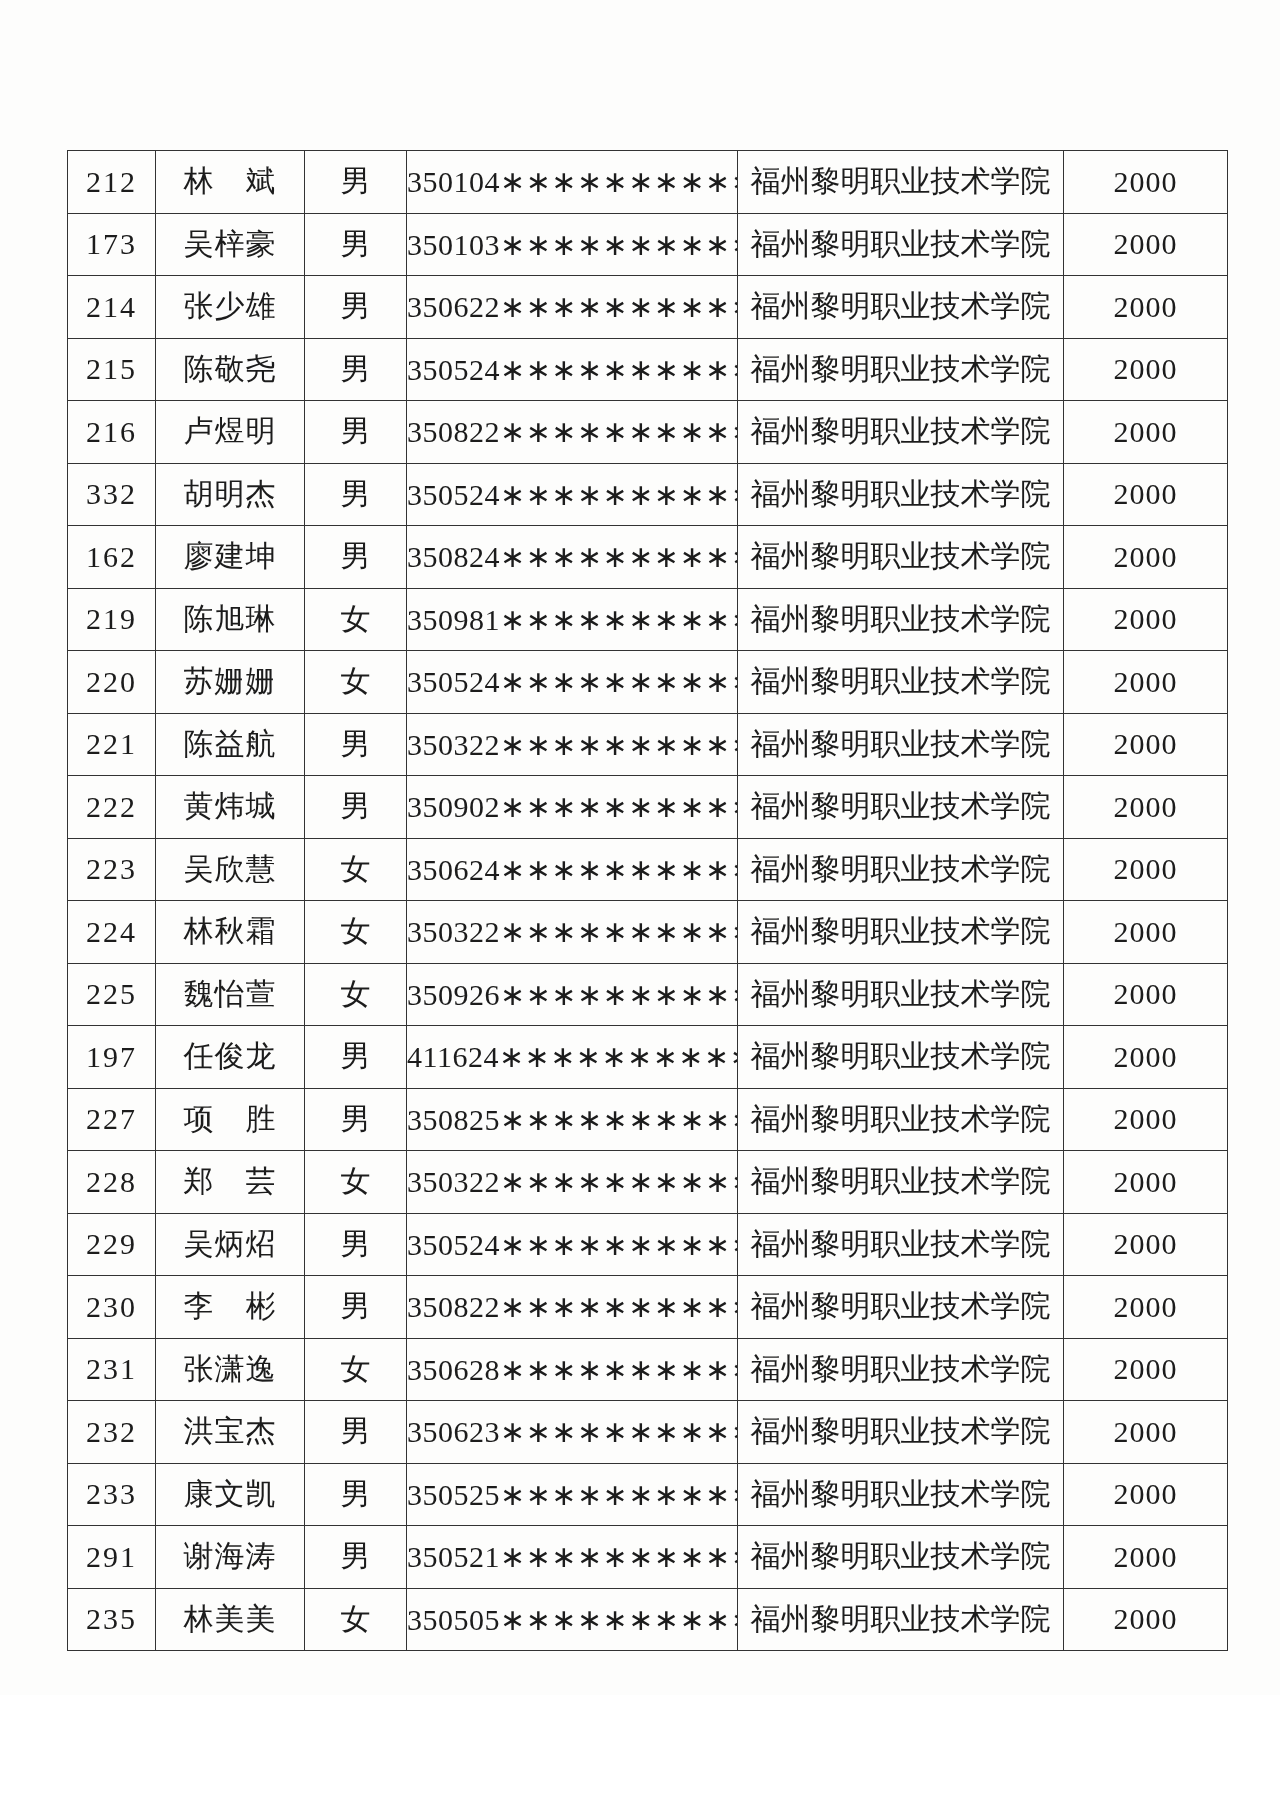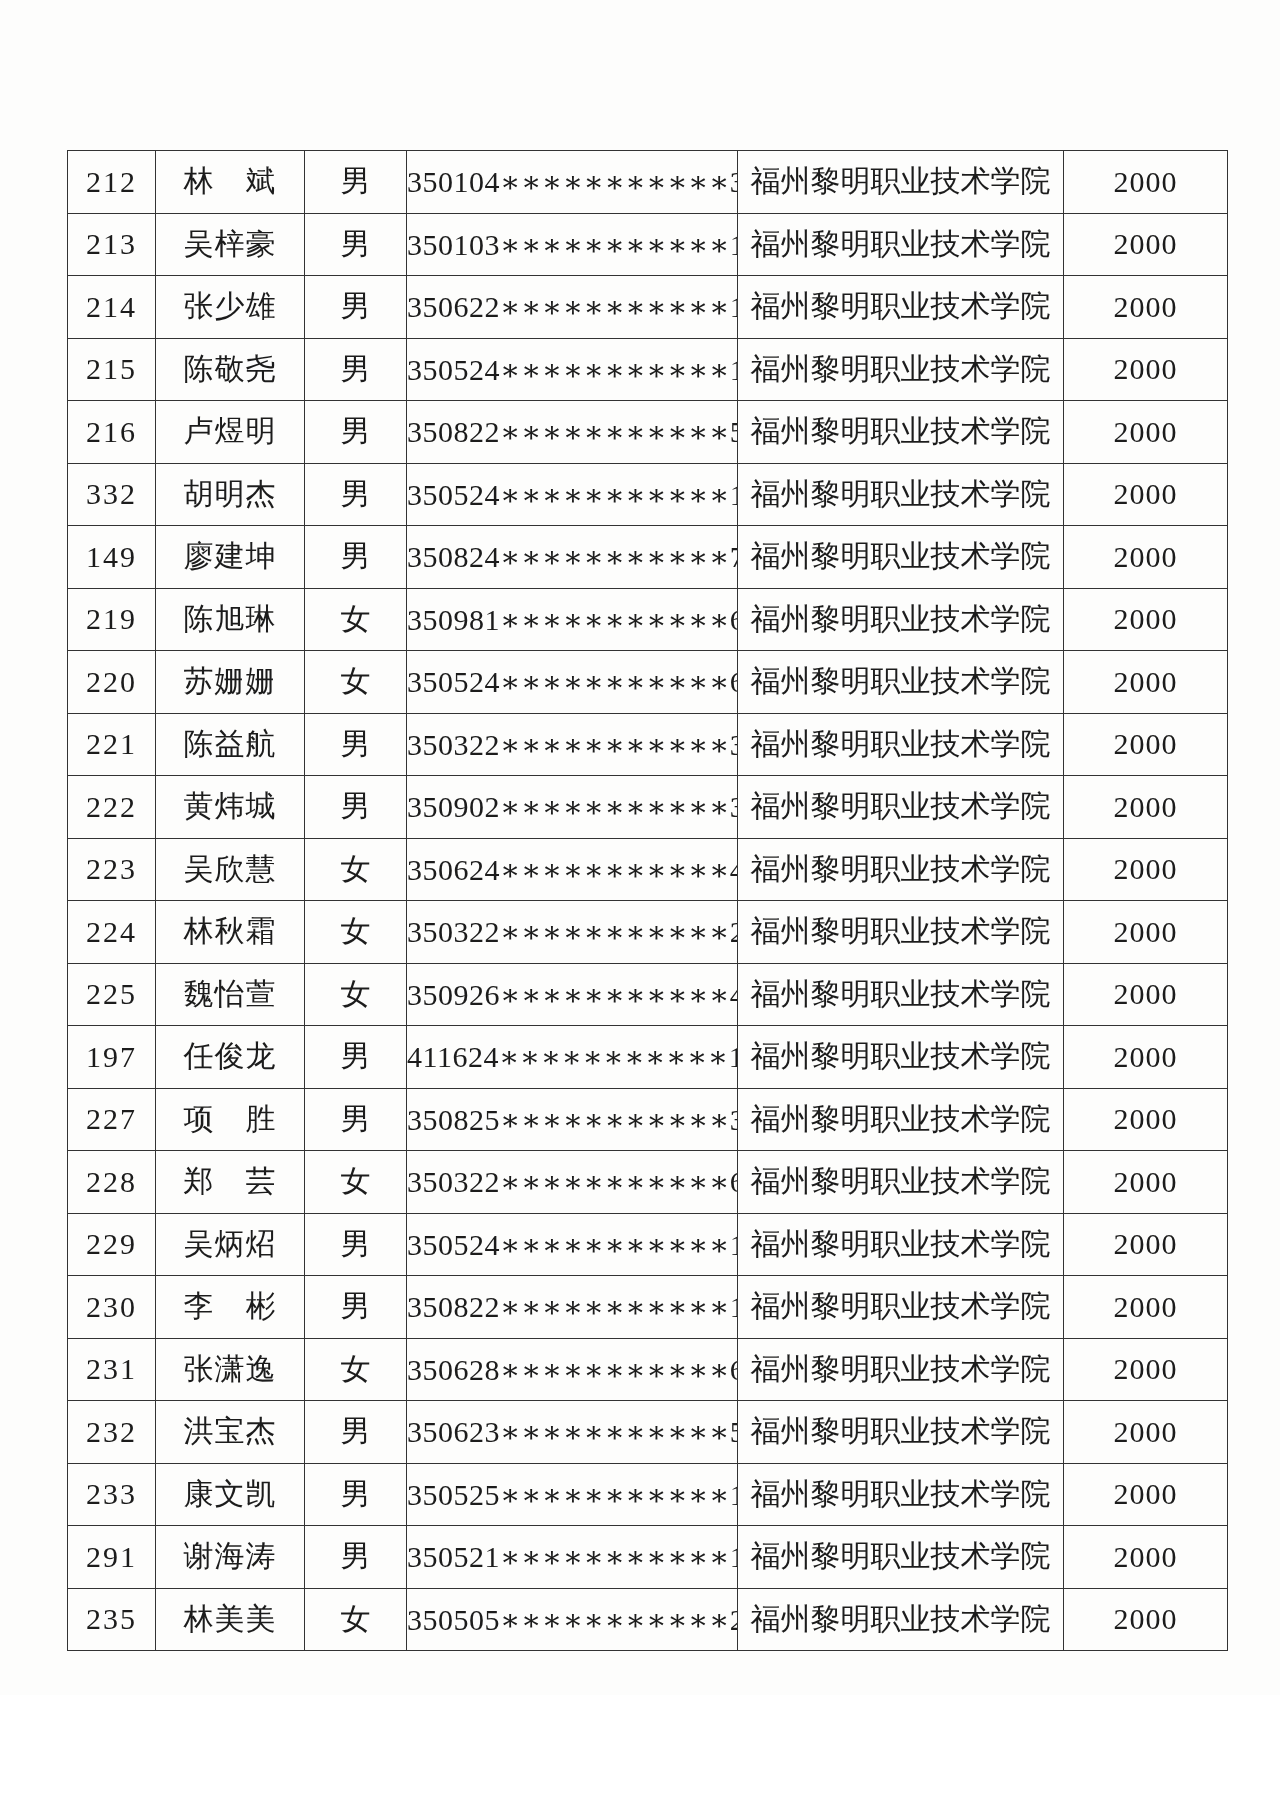--- a/index.html
+++ b/index.html
@@ -12,20 +12,21 @@
     width: 1280px;
     background: #ffffff;
     font-family: "Liberation Serif", "DejaVu Serif", serif;
   }
   .sheet {
     position: relative;
     width: 1280px;
     height: 1695px;
     background: var(--page-bg);
     overflow: hidden;
+    font-family: Liberation Serif, serif;
   }
   table.roster {
     position: absolute;
     left: 67px;
     top: 150px;
     width: 1160px;
     border-collapse: collapse;
     table-layout: fixed;
   }
   table.roster td {
@@ -60,21 +61,21 @@
     <tbody>
         <tr>
           <td class="col-serial">212</td>
           <td class="col-name">林　斌</td>
           <td class="col-gender">男</td>
           <td class="col-id">350104∗∗∗∗∗∗∗∗∗∗∗38</td>
           <td class="col-school">福州黎明职业技术学院</td>
           <td class="col-amount">2000</td>
         </tr>
         <tr>
-          <td class="col-serial">213</td>
+          <td class="col-serial">173</td>
           <td class="col-name">吴梓豪</td>
           <td class="col-gender">男</td>
           <td class="col-id">350103∗∗∗∗∗∗∗∗∗∗∗16</td>
           <td class="col-school">福州黎明职业技术学院</td>
           <td class="col-amount">2000</td>
         </tr>
         <tr>
           <td class="col-serial">214</td>
           <td class="col-name">张少雄</td>
           <td class="col-gender">男</td>
@@ -100,21 +101,21 @@
         </tr>
         <tr>
           <td class="col-serial">332</td>
           <td class="col-name">胡明杰</td>
           <td class="col-gender">男</td>
           <td class="col-id">350524∗∗∗∗∗∗∗∗∗∗∗15</td>
           <td class="col-school">福州黎明职业技术学院</td>
           <td class="col-amount">2000</td>
         </tr>
         <tr>
-          <td class="col-serial">149</td>
+          <td class="col-serial">162</td>
           <td class="col-name">廖建坤</td>
           <td class="col-gender">男</td>
           <td class="col-id">350824∗∗∗∗∗∗∗∗∗∗∗76</td>
           <td class="col-school">福州黎明职业技术学院</td>
           <td class="col-amount">2000</td>
         </tr>
         <tr>
           <td class="col-serial">219</td>
           <td class="col-name">陈旭琳</td>
           <td class="col-gender">女</td>

